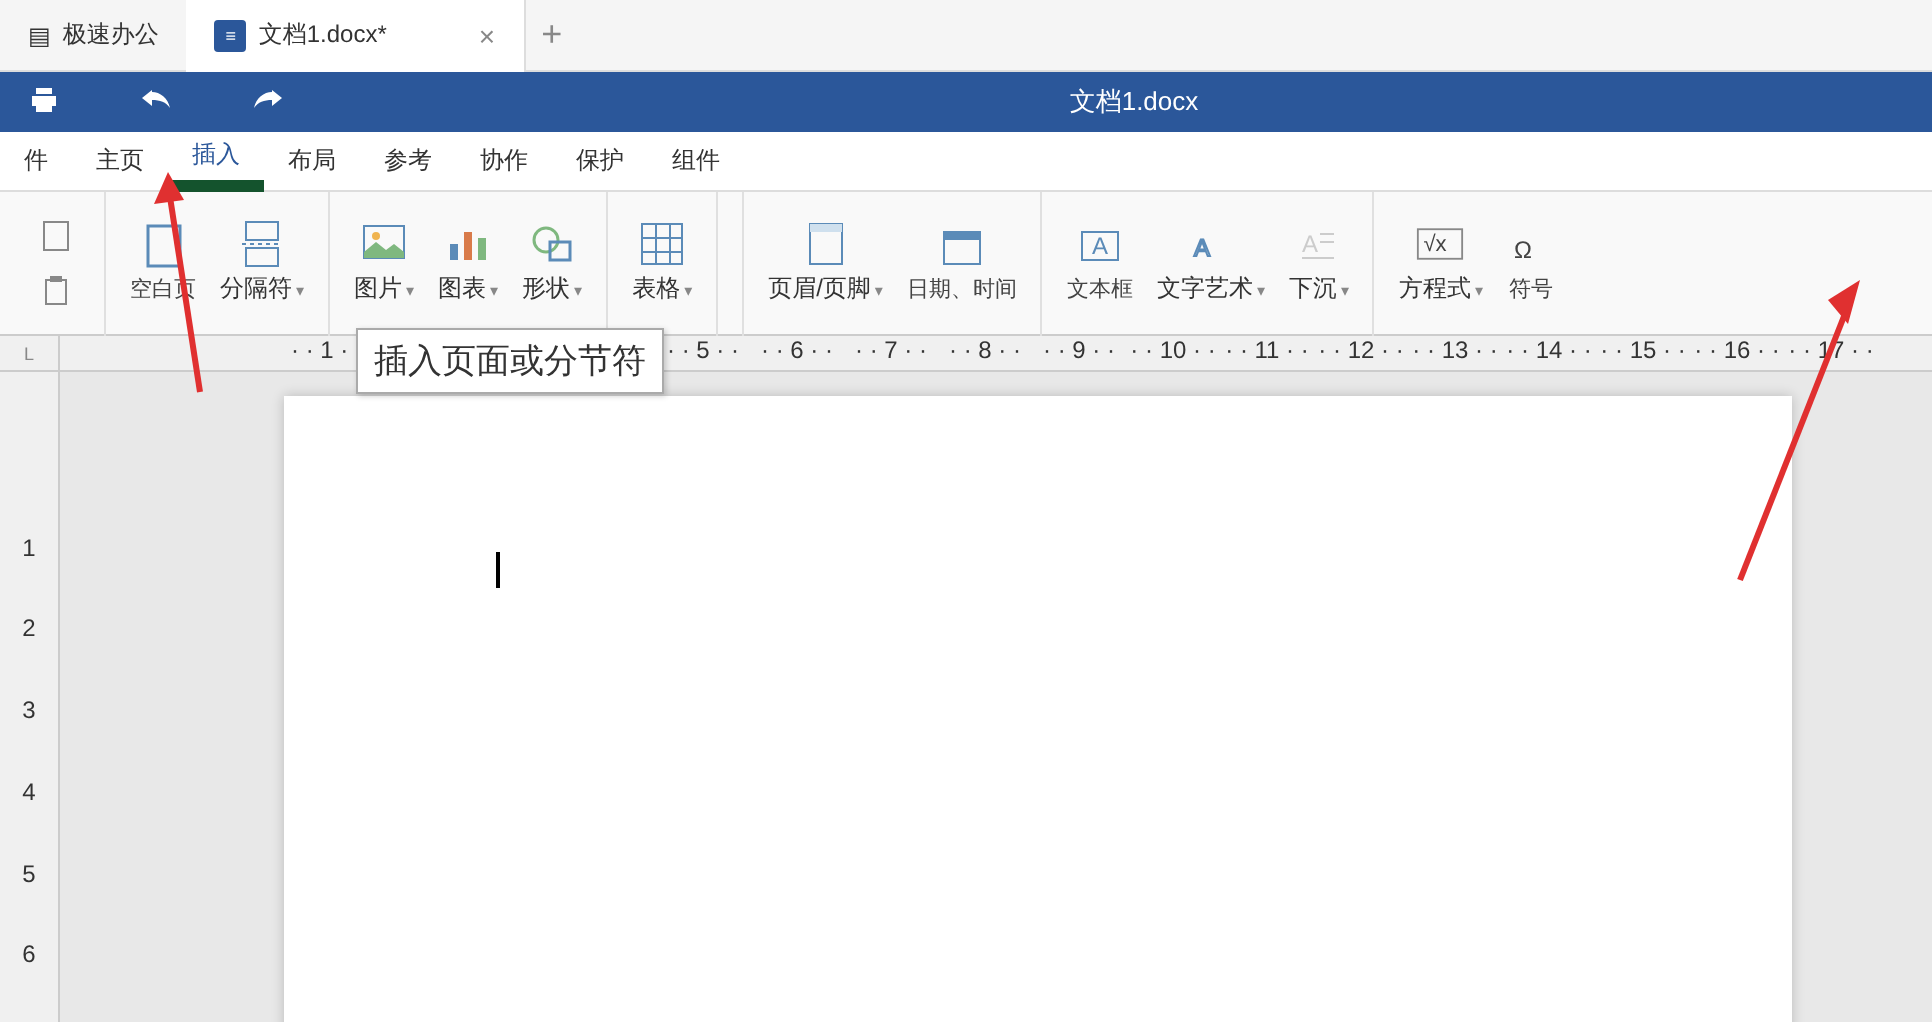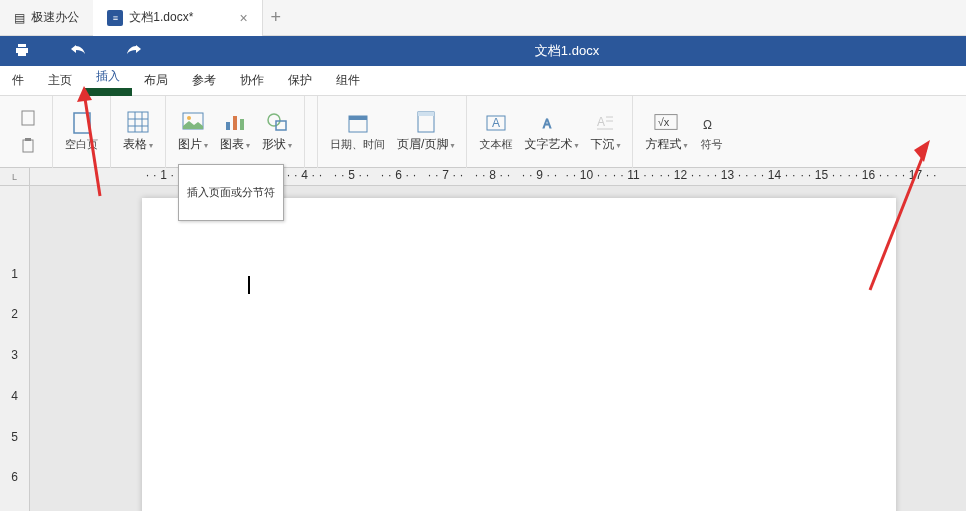--- a/index.html
+++ b/index.html
@@ -8,28 +8,28 @@
 .apptab{padding:0 14px;height:36px;display:flex;align-items:center;gap:6px;color:#555}
 .apptab.doc{background:#fff;border-right:1px solid #ddd}
 .apptab .close{margin-left:40px;color:#888;font-size:14px}
 .docicon{width:16px;height:16px;background:#2b579a;border-radius:2px;display:flex;align-items:center;justify-content:center;color:#fff;font-size:9px}
 .addtab{margin-left:8px;font-size:18px;color:#888}
 .qat{height:30px;background:#2b579a;display:flex;align-items:center;padding:15px 14px;gap:40px}
 .qat .title{flex:1;text-align:center;color:#fff;font-size:13px}
 .qat svg{fill:#fff}
 .menus{height:30px;display:flex;align-items:center;background:#fff;border-bottom:1px solid #ddd}
 .menus>div{padding:0 12px;height:30px;display:flex;align-items:center;cursor:pointer}
-.menus>div.act{color:#2b579a;border-bottom:8px solid #14532d}
+.menus>div.act{color:#2b579a;border-bottom:6px solid #14532d}
 .ribbon{height:72px;background:#f9f9f9;border-bottom:1px solid #ccc;display:flex;align-items:center;padding:0 4px;gap:0}
 .rgroup{display:flex;align-items:center;height:72px;padding:0 6px;border-right:1px solid #e0e0e0}
 .rbtn{display:flex;flex-direction:column;align-items:center;justify-content:center;gap:2px;padding:0 6px;height:64px;cursor:pointer;position:relative}
 .rbtn .lbl{font-size:11px;color:#444;white-space:nowrap}
 .rbtn .dd{font-size:8px;color:#888;margin-left:2px}
 .ico{width:24px;height:24px;display:flex;align-items:center;justify-content:center}
-.tooltip{position:absolute;top:164px;left:178px;background:#fff;border:1px solid #aaa;padding:20px 8px;font-size:11px;box-shadow:1px 1px 3px rgba(0,0,0,0.2);z-index:5}
+.tooltip{position:absolute;top:164px;left:178px;background:#fff;border:1px solid #aaa;padding:4px 8px;font-size:17px;box-shadow:1px 1px 3px rgba(0,0,0,0.2);z-index:5}
 .workspace{position:relative;height:343px;background:#e8e8e8}
 .hruler{position:absolute;top:0;left:30px;right:0;height:18px;background:#f0f0f0;border-bottom:1px solid #ccc;font-size:9px;color:#666;overflow:hidden;white-space:nowrap;letter-spacing:0;padding-left:110px}
 .hruler span{display:inline-block;width:47px;text-align:center}
 .cornr{position:absolute;top:0;left:0;width:30px;height:18px;background:#f0f0f0;border-right:1px solid #ccc;border-bottom:1px solid #ccc;display:flex;align-items:center;justify-content:center;font-size:9px;color:#888}
 .vruler{position:absolute;top:18px;left:0;width:30px;bottom:0;background:#f0f0f0;border-right:1px solid #ccc;font-size:9px;color:#666;display:flex;flex-direction:column;align-items:center;padding-top:40px}
 .vruler span{height:47px}
 .page{position:absolute;top:30px;left:142px;width:754px;height:900px;background:#fff;box-shadow:0 0 6px rgba(0,0,0,0.2)}
 .cursor{position:absolute;top:78px;left:106px;width:1.5px;height:18px;background:#000}
 .arrow-red{position:absolute;pointer-events:none}
 .smallbtns{display:flex;flex-direction:column;gap:2px;padding:0 4px;justify-content:center;height:64px}
@@ -94,86 +94,96 @@
   </div>
   <div class="rgroup">
     <div class="rbtn">
       <div class="ico">
           <svg width="20" height="24" viewBox="0 0 20 24">
             <rect x="2" y="2" width="16" height="20" fill="none" stroke="#5b8bb8" stroke-width="1.5"></rect>
           </svg>
         </div>
       <span class="lbl">空白页</span>
     </div>
+    <div class="rbtn">
+      <div class="ico">
+          <svg width="20" height="24" viewBox="0 0 20 24">
+            <rect x="2" y="1" width="16" height="9" fill="none" stroke="#5b8bb8"></rect>
+            <rect x="2" y="14" width="16" height="9" fill="none" stroke="#5b8bb8"></rect>
+            <line x1="0" y1="12" x2="20" y2="12" stroke="#5b8bb8" stroke-dasharray="2"></line>
+          </svg>
+        </div>
+      <span class="lbl"><span>分隔符</span><span class="dd">▾</span></span>
+    </div>
+  </div>
+  <div class="rgroup">
+    <div class="rbtn">
+      <div class="ico">
+          <svg width="22" height="20" viewBox="0 0 22 20">
+            <rect x="1" y="1" width="20" height="16" fill="none" stroke="#5b8bb8"></rect>
+            <circle cx="7" cy="6" r="2" fill="#f0b450"></circle>
+            <path d="M1 14l6-5 5 4 4-3 5 4v3H1z" fill="#7fb87f"></path>
+          </svg>
+        </div>
+      <span class="lbl"><span>图片</span><span class="dd">▾</span></span>
+    </div>
+    <div class="rbtn">
+      <div class="ico">
+          <svg width="22" height="20" viewBox="0 0 22 20">
+            <rect x="2" y="10" width="4" height="8" fill="#5b8bb8"></rect>
+            <rect x="9" y="4" width="4" height="14" fill="#d97b4a"></rect>
+            <rect x="16" y="7" width="4" height="11" fill="#7fb87f"></rect>
+          </svg>
+        </div>
+      <span class="lbl"><span>图表</span><span class="dd">▾</span></span>
+    </div>
+    <div class="rbtn">
+      <div class="ico">
+          <svg width="22" height="20" viewBox="0 0 22 20">
+            <circle cx="8" cy="8" r="6" fill="none" stroke="#7fb87f" stroke-width="1.5"></circle>
+            <rect x="10" y="9" width="10" height="9" fill="none" stroke="#5b8bb8" stroke-width="1.5"></rect>
+          </svg>
+        </div>
+      <span class="lbl"><span>形状</span><span class="dd">▾</span></span>
+    </div>
   </div>
   <div class="rgroup">
     <div class="rbtn">
       <div class="ico">
           <svg width="22" height="22" viewBox="0 0 22 22">
             <rect x="1" y="1" width="20" height="20" fill="none" stroke="#5b8bb8"></rect>
             <line x1="1" y1="8" x2="21" y2="8" stroke="#5b8bb8"></line>
             <line x1="1" y1="15" x2="21" y2="15" stroke="#5b8bb8"></line>
             <line x1="8" y1="1" x2="8" y2="21" stroke="#5b8bb8"></line>
             <line x1="15" y1="1" x2="15" y2="21" stroke="#5b8bb8"></line>
           </svg>
         </div>
       <span class="lbl"><span>表格</span><span class="dd">▾</span></span>
     </div>
   </div>
   <div class="rgroup">
-    <div class="rbtn">
-      <div class="ico">
-          <svg width="22" height="20" viewBox="0 0 22 20">
-            <rect x="1" y="1" width="20" height="16" fill="none" stroke="#5b8bb8"></rect>
-            <circle cx="7" cy="6" r="2" fill="#f0b450"></circle>
-            <path d="M1 14l6-5 5 4 4-3 5 4v3H1z" fill="#7fb87f"></path>
-          </svg>
-        </div>
-      <span class="lbl"><span>图片</span><span class="dd">▾</span></span>
-    </div>
-    <div class="rbtn">
-      <div class="ico">
-          <svg width="22" height="20" viewBox="0 0 22 20">
-            <rect x="2" y="10" width="4" height="8" fill="#5b8bb8"></rect>
-            <rect x="9" y="4" width="4" height="14" fill="#d97b4a"></rect>
-            <rect x="16" y="7" width="4" height="11" fill="#7fb87f"></rect>
-          </svg>
-        </div>
-      <span class="lbl"><span>图表</span><span class="dd">▾</span></span>
-    </div>
-    <div class="rbtn">
-      <div class="ico">
-          <svg width="22" height="20" viewBox="0 0 22 20">
-            <circle cx="8" cy="8" r="6" fill="none" stroke="#7fb87f" stroke-width="1.5"></circle>
-            <rect x="10" y="9" width="10" height="9" fill="none" stroke="#5b8bb8" stroke-width="1.5"></rect>
-          </svg>
-        </div>
-      <span class="lbl"><span>形状</span><span class="dd">▾</span></span>
-    </div>
-  </div>
-  <div class="rgroup">
-  </div>
-  <div class="rgroup">
+  </div>
+  <div class="rgroup">
+    <div class="rbtn">
+      <div class="ico">
+          <svg width="20" height="22" viewBox="0 0 20 22">
+            <rect x="2" y="1" width="16" height="20" fill="none" stroke="#5b8bb8"></rect>
+            <rect x="2" y="1" width="16" height="4" fill="#cfe0ee"></rect>
+          </svg>
+        </div>
+      <span class="lbl"><span>页眉/页脚</span><span class="dd">▾</span></span>
+    </div>
     <div class="rbtn">
       <div class="ico">
           <svg width="20" height="20" viewBox="0 0 20 20">
             <rect x="1" y="3" width="18" height="16" fill="none" stroke="#5b8bb8"></rect>
             <rect x="1" y="3" width="18" height="4" fill="#5b8bb8"></rect>
           </svg>
         </div>
       <span class="lbl">日期、时间</span>
-    </div>
-    <div class="rbtn">
-      <div class="ico">
-          <svg width="20" height="22" viewBox="0 0 20 22">
-            <rect x="2" y="1" width="16" height="20" fill="none" stroke="#5b8bb8"></rect>
-            <rect x="2" y="1" width="16" height="4" fill="#cfe0ee"></rect>
-          </svg>
-        </div>
-      <span class="lbl"><span>页眉/页脚</span><span class="dd">▾</span></span>
     </div>
   </div>
   <div class="rgroup">
     <div class="rbtn">
       <div class="ico">
           <svg width="22" height="20" viewBox="0 0 22 20">
             <rect x="2" y="3" width="18" height="14" fill="none" stroke="#5b8bb8"></rect>
             <text x="7" y="14" font-size="11" fill="#5b8bb8">A</text>
           </svg>
         </div>

